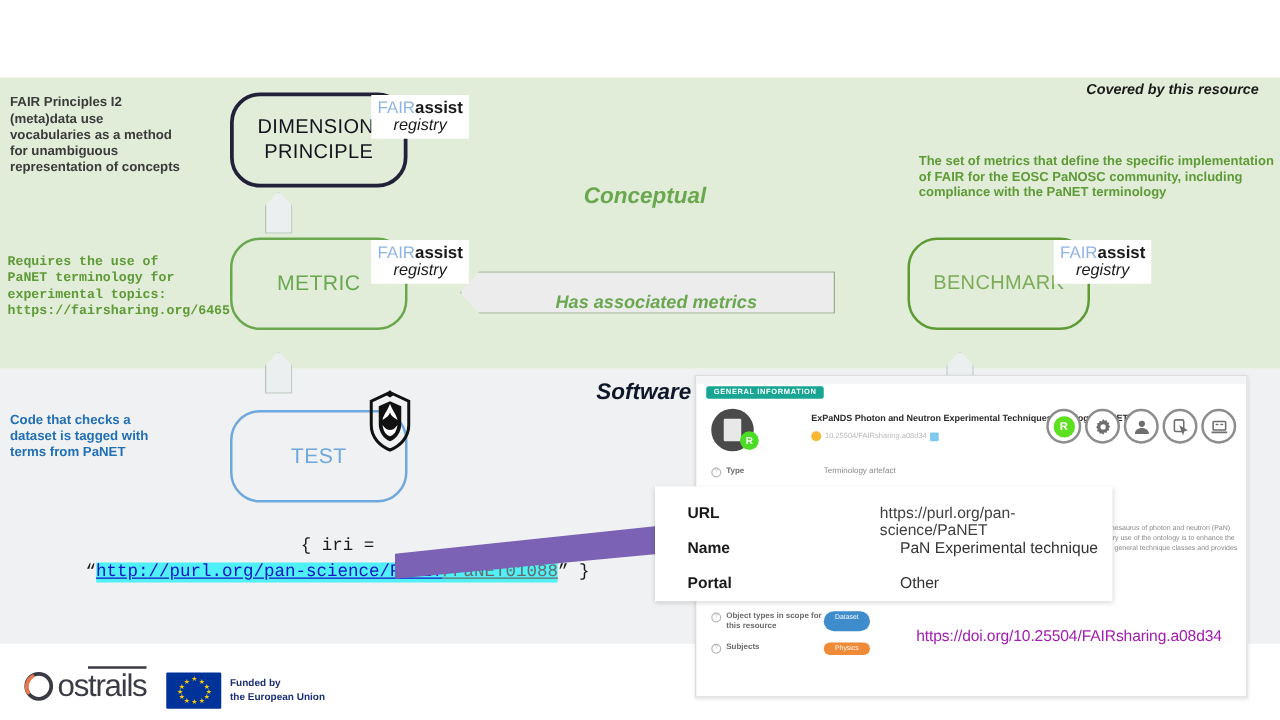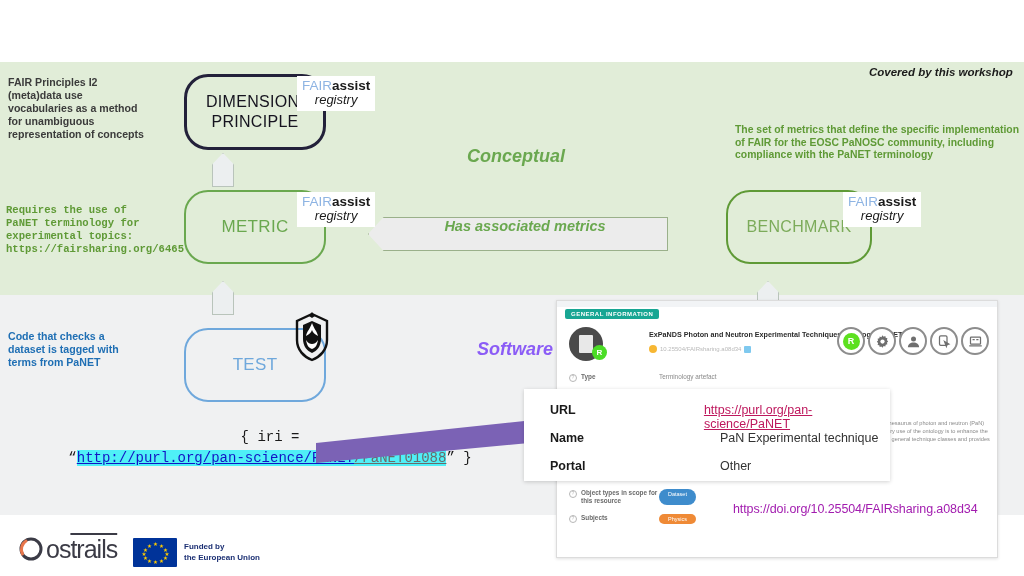--- a/index.html
+++ b/index.html
@@ -52,21 +52,21 @@
   }
   .uparrow.a1{left:212px;top:153px;}
   .uparrow.a2{left:212px;top:281px;}
   .uparrow.a3{left:757px;top:281px;}
 
   
   .arrow-banner{
     position:absolute;left:368px;top:217px;width:300px;height:34px;
     background:#ececec;border:1px solid #9ab08a;
     clip-path:polygon(0% 50%, 5.2% 0%, 100% 0%, 100% 100%, 5.2% 100%);
-    display:flex;align-items:flex-start;justify-content:center;
+    display:flex;align-items:flex-end;justify-content:center;
     box-sizing:border-box;
   }
   .arrow-banner span{
     color:#6aa84f;font-weight:bold;font-style:italic;font-size:14.5px;
     padding-left:14px;
   }
 
   
   .fa-chip{
     position:absolute;background:#ffffff;padding:2px 5px 3px 5px;
@@ -80,21 +80,21 @@
   .fa2{left:297px;top:192px;}
   .fa3{left:843px;top:192px;}
 
   
   .lbl-conceptual{
     position:absolute;left:467px;top:146px;font-size:18px;font-style:italic;
     font-weight:bold;color:#6aa84f;
   }
   .lbl-software{
     position:absolute;left:477px;top:303px;font-size:18px;font-style:italic;
-    font-weight:bold;color:#8b5cf6;margin-top:36px;
+    font-weight:bold;color:#0f172a;
   }
   .lbl-covered{
     position:absolute;left:869px;top:66px;font-size:11.5px;font-style:italic;
     font-weight:bold;color:#1a1a1a;
   }
 
   
   .code{
     position:absolute;left:40px;top:427px;width:460px;
     font-family:"Liberation Mono", monospace;font-size:14px;color:#1a1a1a;
@@ -170,21 +170,21 @@
   }
 
   
   .overlay-card{
     position:absolute;left:524px;top:389px;width:366px;height:92px;
     background:#ffffff;box-shadow:0 1px 4px rgba(0,0,0,.18);
   }
   .oc-row{position:absolute;left:26px;right:10px;display:flex;font-size:12.5px;}
   .oc-row .k{width:170px;font-weight:bold;color:#1a1a1a;}
   .oc-row .v{color:#333333;}
-  .oc-row .v.link{color:#be185d;text-decoration:underline;}
+  .oc-row .v.link{color:#404040;}
   .oc-r1{top:14px;}
   .oc-r2{top:42px;}
   .oc-r3{top:70px;}
 
   
   .doi-big{
     position:absolute;left:733px;top:502px;font-size:12.5px;font-weight:normal;color:#a21caf;
     letter-spacing:-.1px;
   }
 
@@ -200,21 +200,21 @@
   .eu .txt{font-size:8px;font-weight:bold;color:#1b2f73;line-height:1.3;}
 </style>
 </head>
 <body>
 
 <div class="slide">
 
   <div class="band-green"></div>
   <div class="band-gray"></div>
 
-  <div class="lbl-covered">Covered by this workshop</div>
+  <div class="lbl-covered">Covered by this resource</div>
   <div class="lbl-conceptual">Conceptual</div>
   <div class="lbl-software">Software</div>
 
   <div class="note note-dark" style="left:8px;top:76px;width:138px;font-size:10.6px;">FAIR Principles I2 (meta)data use vocabularies as a method for unambiguous representation of concepts</div>
   <div class="note note-green" style="left:6px;top:204px;width:150px;font-size:10.6px;font-family:Liberation Mono, monospace;">Requires the use of PaNET terminology for experimental topics: https://fairsharing.org/6465</div>
   <div class="note note-blue" style="left:8px;top:330px;width:128px;font-size:10.6px;">Code that checks a dataset is tagged with terms from PaNET</div>
   <div class="note note-green" style="left:703px;top:124px;width:288px;font-size:10.4px;margin-left:32px;">The set of metrics that define the specific implementation of FAIR for the EOSC PaNOSC community, including compliance with the PaNET terminology</div>
 
   <div class="nodebox box-dimension">
     <span>DIMENSION/ PRINCIPLE</span>

